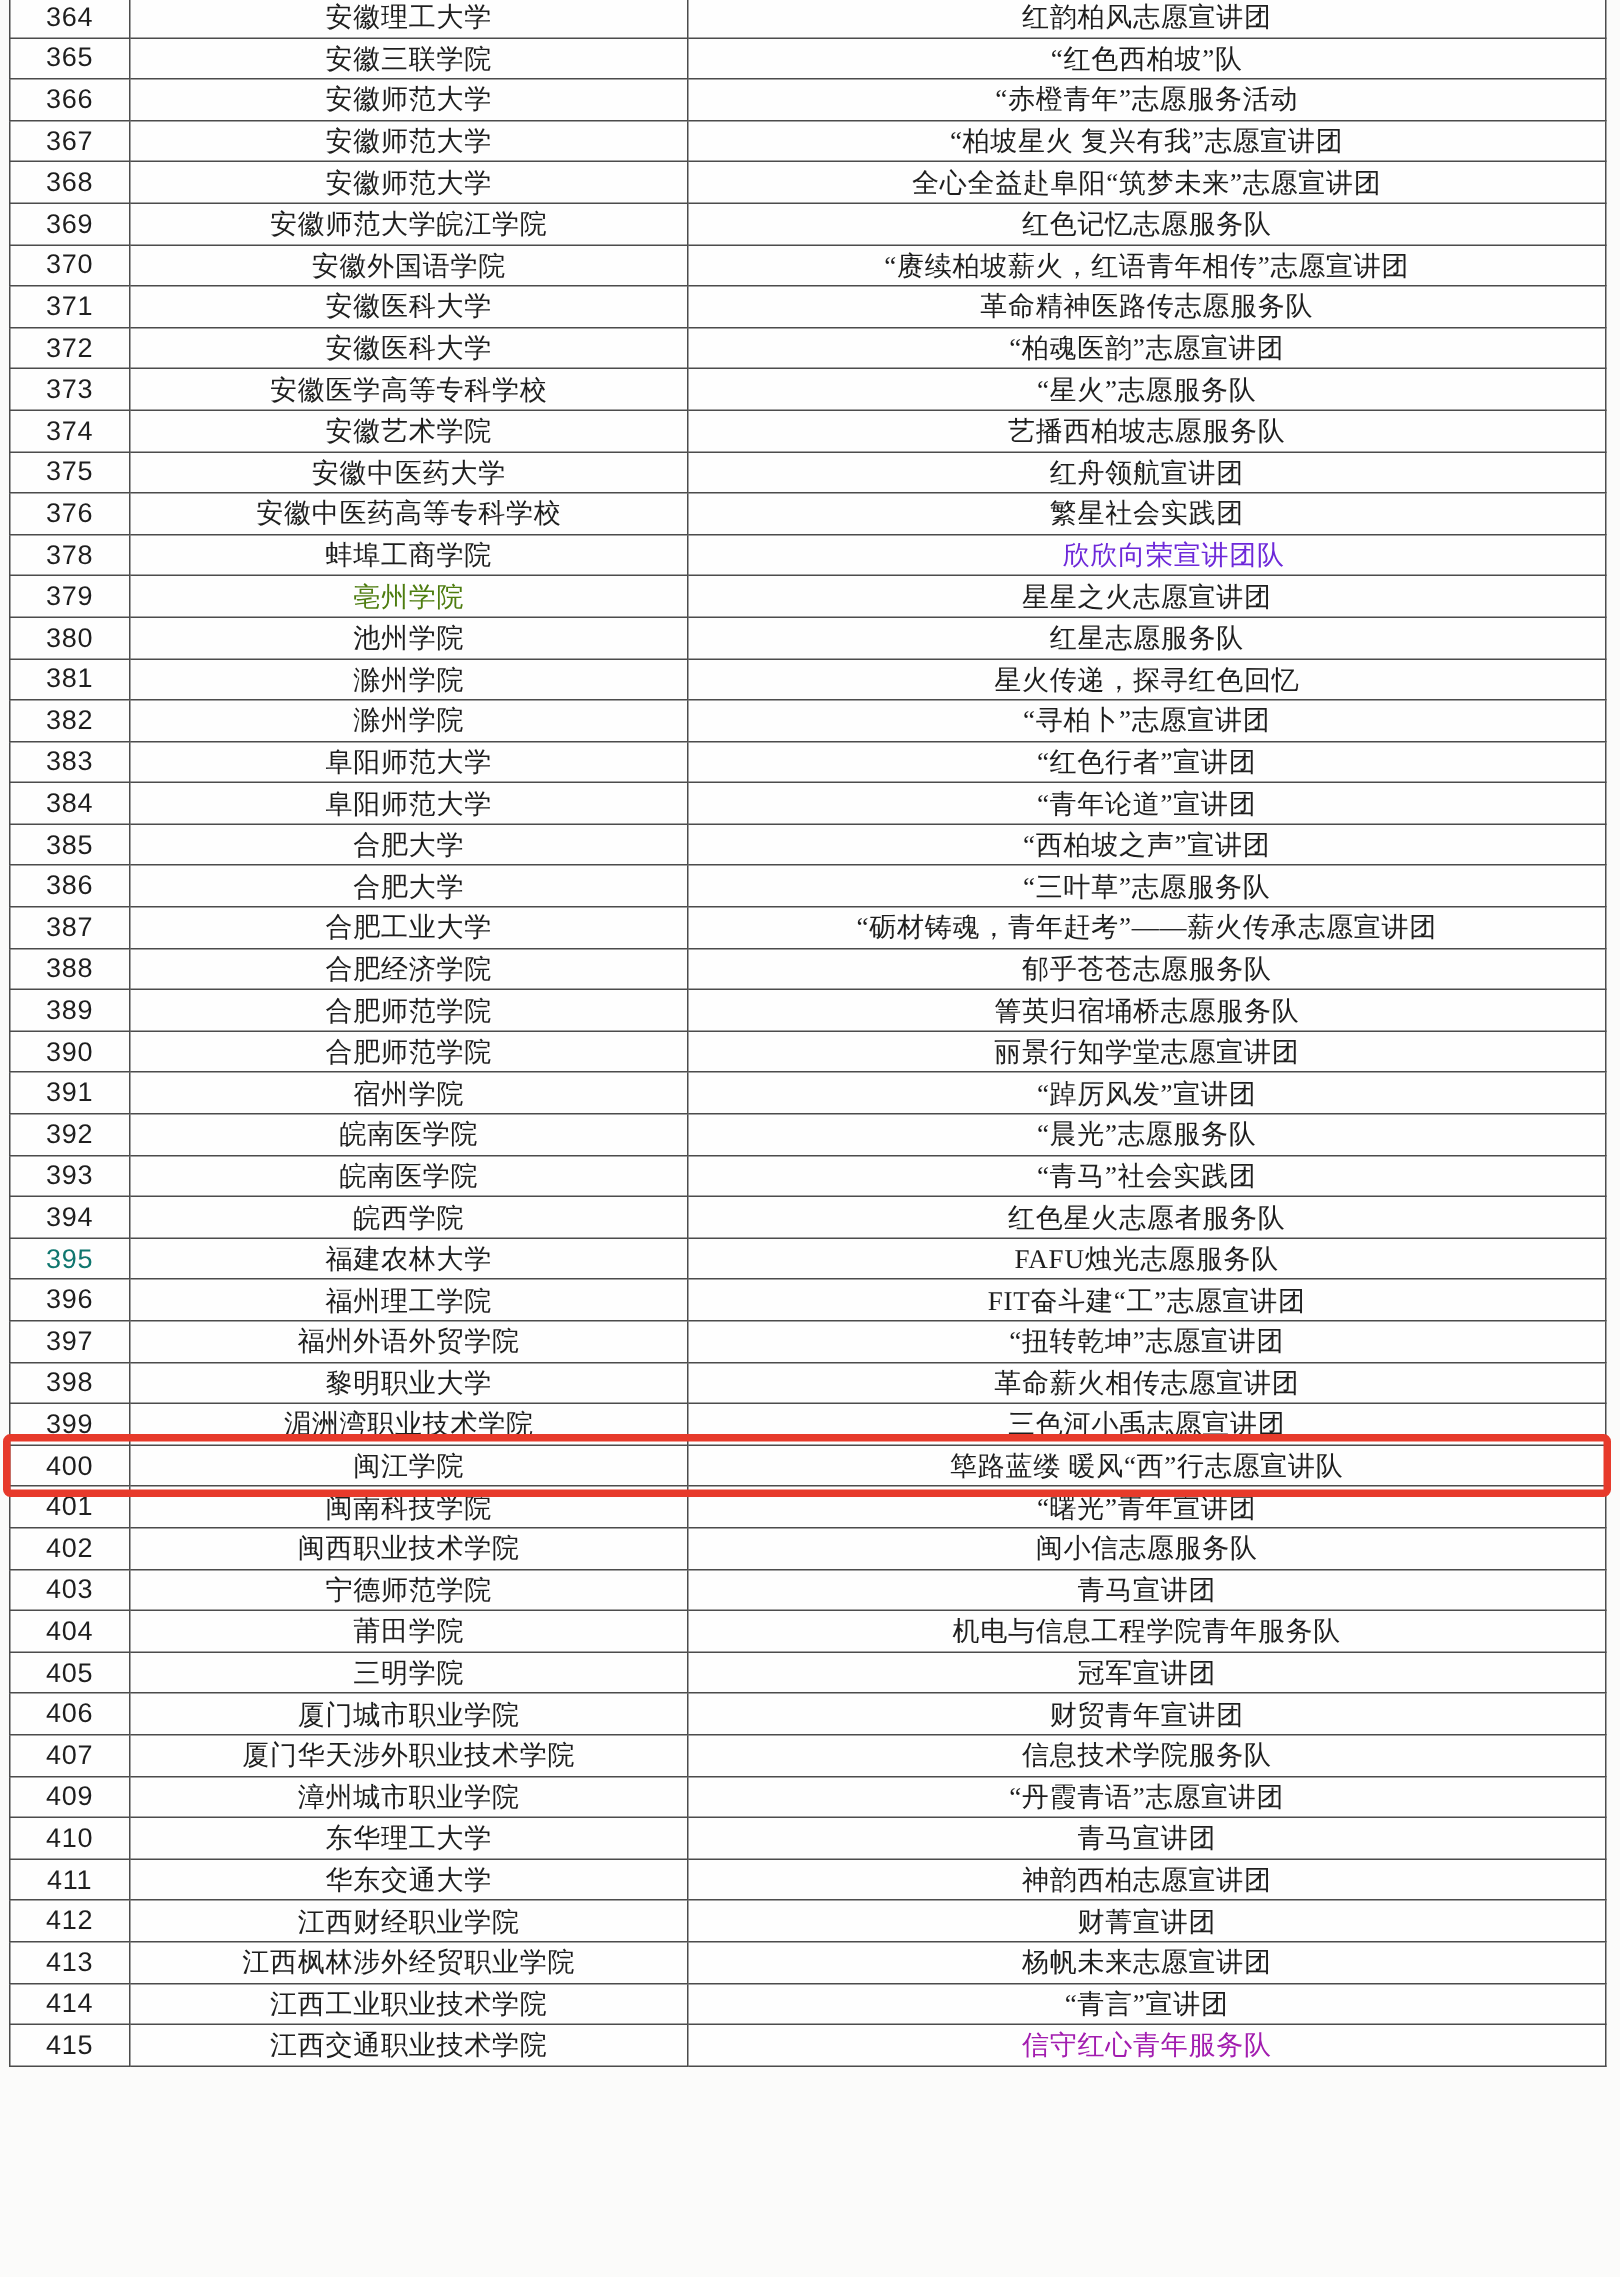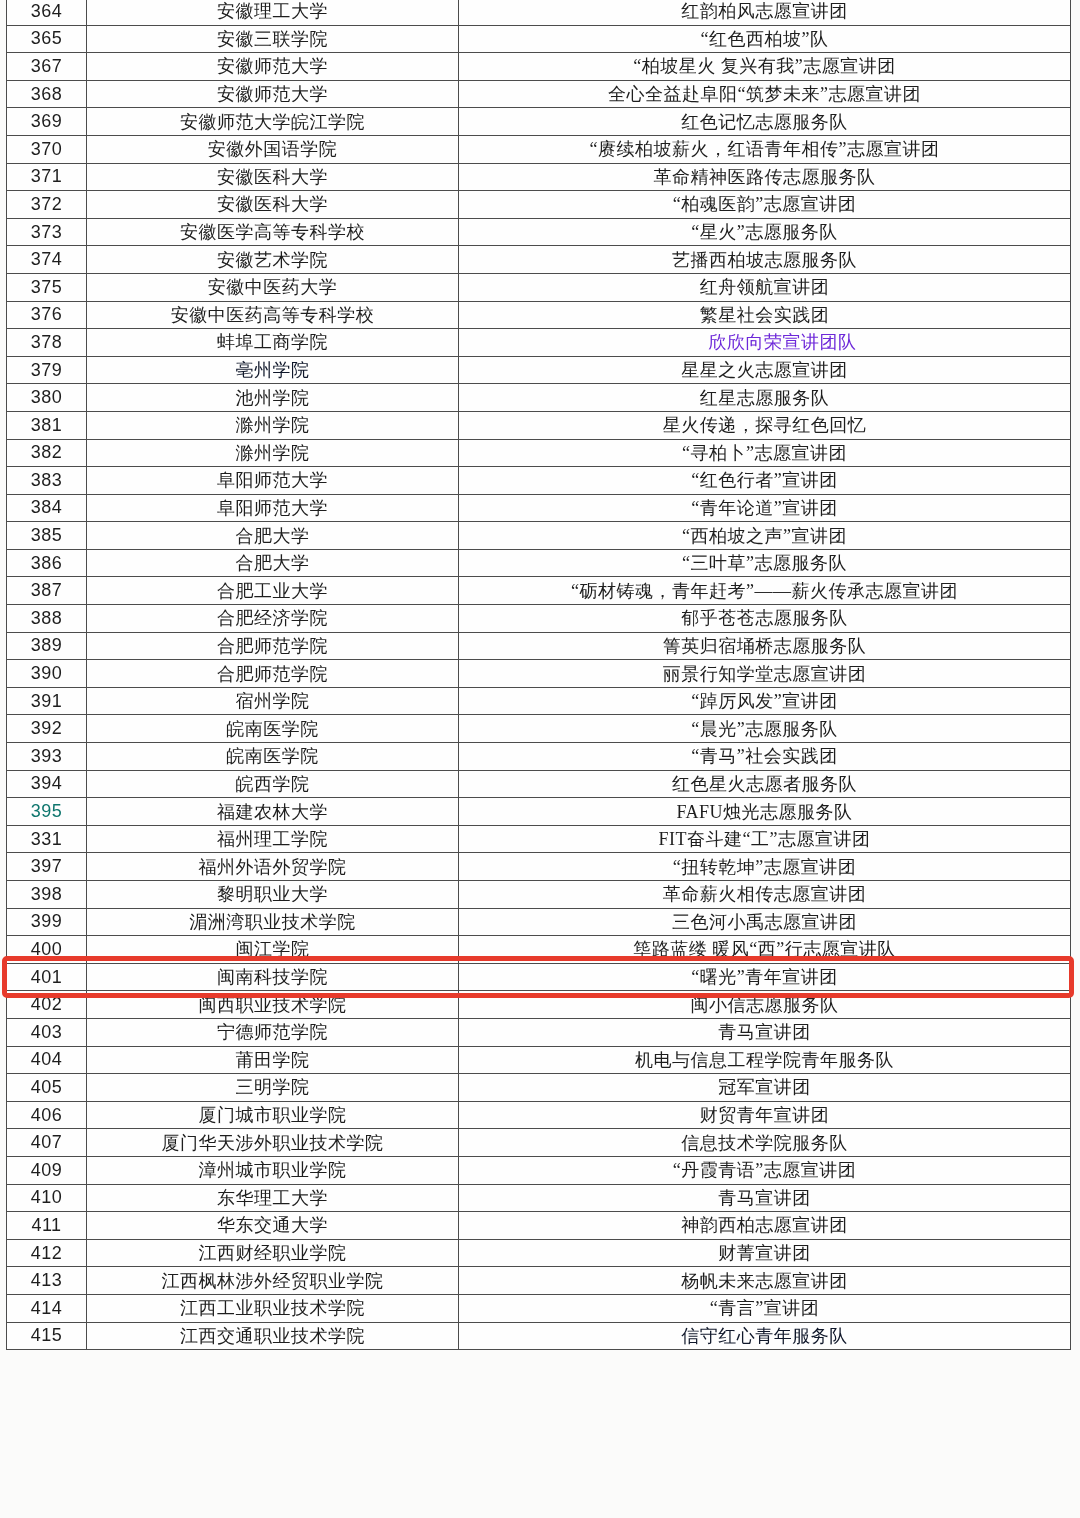--- a/index.html
+++ b/index.html
@@ -67,20 +67,25 @@
           <td class="num-cell" style="color: rgb(30, 30, 30);">364</td>
           <td style="color: rgb(30, 30, 30);">安徽理工大学</td>
           <td style="color: rgb(30, 30, 30);">红韵柏风志愿宣讲团</td>
         </tr>
         <tr>
           <td class="num-cell" style="color: rgb(30, 30, 30);">365</td>
           <td style="color: rgb(30, 30, 30);">安徽三联学院</td>
           <td style="color: rgb(30, 30, 30);">“红色西柏坡”队</td>
         </tr>
         <tr>
+          <td class="num-cell" style="color: rgb(30, 30, 30);">366</td>
+          <td style="color: rgb(30, 30, 30);">安徽师范大学</td>
+          <td style="color: rgb(30, 30, 30);">“赤橙青年”志愿服务活动</td>
+        </tr>
+        <tr>
           <td class="num-cell" style="color: rgb(30, 30, 30);">367</td>
           <td style="color: rgb(30, 30, 30);">安徽师范大学</td>
           <td style="color: rgb(30, 30, 30);">“柏坡星火 复兴有我”志愿宣讲团</td>
         </tr>
         <tr>
           <td class="num-cell" style="color: rgb(30, 30, 30);">368</td>
           <td style="color: rgb(30, 30, 30);">安徽师范大学</td>
           <td style="color: rgb(30, 30, 30);">全心全益赴阜阳“筑梦未来”志愿宣讲团</td>
         </tr>
         <tr>
@@ -123,21 +128,21 @@
           <td style="color: rgb(30, 30, 30);">安徽中医药高等专科学校</td>
           <td style="color: rgb(30, 30, 30);">繁星社会实践团</td>
         </tr>
         <tr>
           <td class="num-cell" style="color: rgb(30, 30, 30);">378</td>
           <td style="color: rgb(30, 30, 30);">蚌埠工商学院</td>
           <td style="color: #6d28d9; padding-left: 38px;">欣欣向荣宣讲团队</td>
         </tr>
         <tr>
           <td class="num-cell" style="color: rgb(30, 30, 30);">379</td>
-          <td style="color: #0f172a;">亳州学院</td>
+          <td style="color: #4d7c0f;">亳州学院</td>
           <td style="color: rgb(30, 30, 30);">星星之火志愿宣讲团</td>
         </tr>
         <tr>
           <td class="num-cell" style="color: rgb(30, 30, 30);">380</td>
           <td style="color: rgb(30, 30, 30);">池州学院</td>
           <td style="color: rgb(30, 30, 30);">红星志愿服务队</td>
         </tr>
         <tr>
           <td class="num-cell" style="color: rgb(30, 30, 30);">381</td>
           <td style="color: rgb(30, 30, 30);">滁州学院</td>
@@ -207,21 +212,21 @@
           <td class="num-cell" style="color: rgb(30, 30, 30);">394</td>
           <td style="color: rgb(30, 30, 30);">皖西学院</td>
           <td style="color: rgb(30, 30, 30);">红色星火志愿者服务队</td>
         </tr>
         <tr>
           <td class="num-cell" style="color: #0f766e;">395</td>
           <td style="color: rgb(30, 30, 30);">福建农林大学</td>
           <td style="color: rgb(30, 30, 30);">FAFU烛光志愿服务队</td>
         </tr>
         <tr>
-          <td class="num-cell" style="color: rgb(30, 30, 30);">331</td>
+          <td class="num-cell" style="color: rgb(30, 30, 30);">396</td>
           <td style="color: rgb(30, 30, 30);">福州理工学院</td>
           <td style="color: rgb(30, 30, 30);">FIT奋斗建“工”志愿宣讲团</td>
         </tr>
         <tr>
           <td class="num-cell" style="color: rgb(30, 30, 30);">397</td>
           <td style="color: rgb(30, 30, 30);">福州外语外贸学院</td>
           <td style="color: rgb(30, 30, 30);">“扭转乾坤”志愿宣讲团</td>
         </tr>
         <tr>
           <td class="num-cell" style="color: rgb(30, 30, 30);">398</td>
@@ -299,18 +304,18 @@
           <td style="color: rgb(30, 30, 30);">杨帆未来志愿宣讲团</td>
         </tr>
         <tr>
           <td class="num-cell" style="color: rgb(30, 30, 30);">414</td>
           <td style="color: rgb(30, 30, 30);">江西工业职业技术学院</td>
           <td style="color: rgb(30, 30, 30);">“青言”宣讲团</td>
         </tr>
         <tr>
           <td class="num-cell" style="color: rgb(30, 30, 30);">415</td>
           <td style="color: rgb(30, 30, 30);">江西交通职业技术学院</td>
-          <td style="color: #0f172a;">信守红心青年服务队</td>
+          <td style="color: #a21caf;">信守红心青年服务队</td>
         </tr>
       </tbody>
   </table>
   <div id="hl" class="hl-box" style="border-color: rgb(231, 58, 43); left: -4px; width: 1072px; top: 959.281px; height: 41.5938px;"></div>
 </div>
 
 </body></html>

